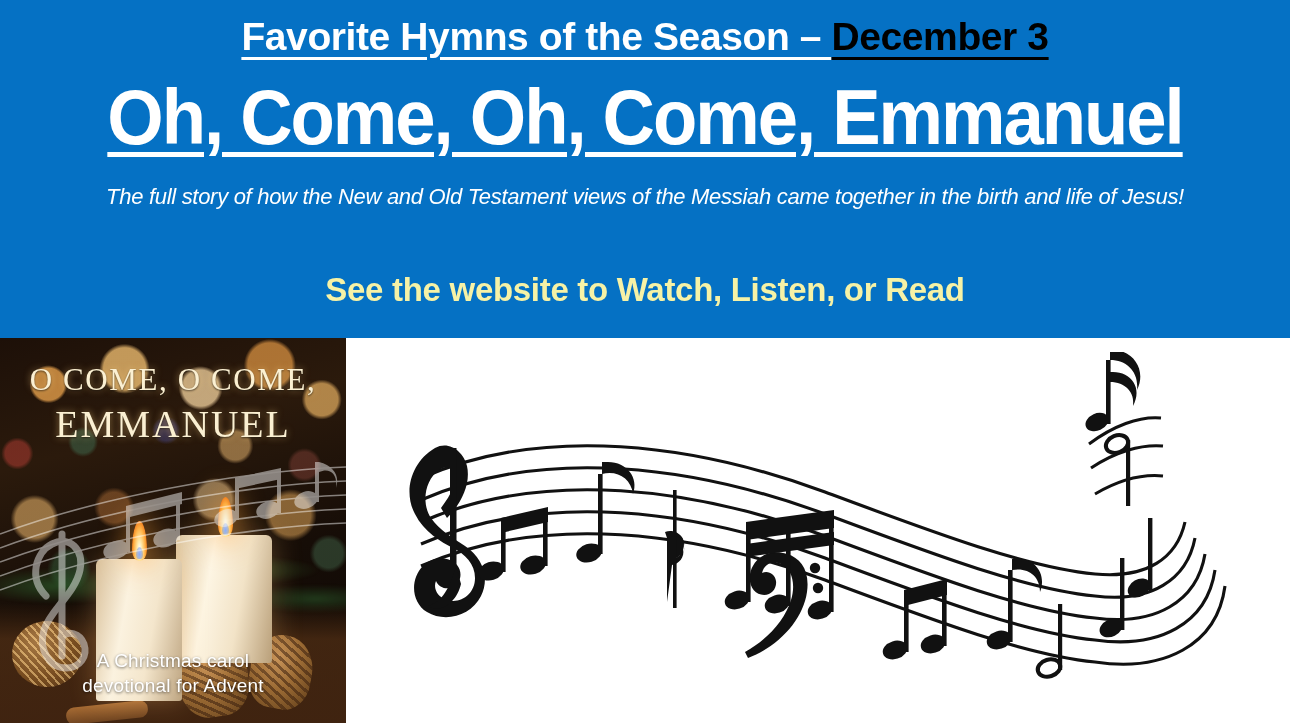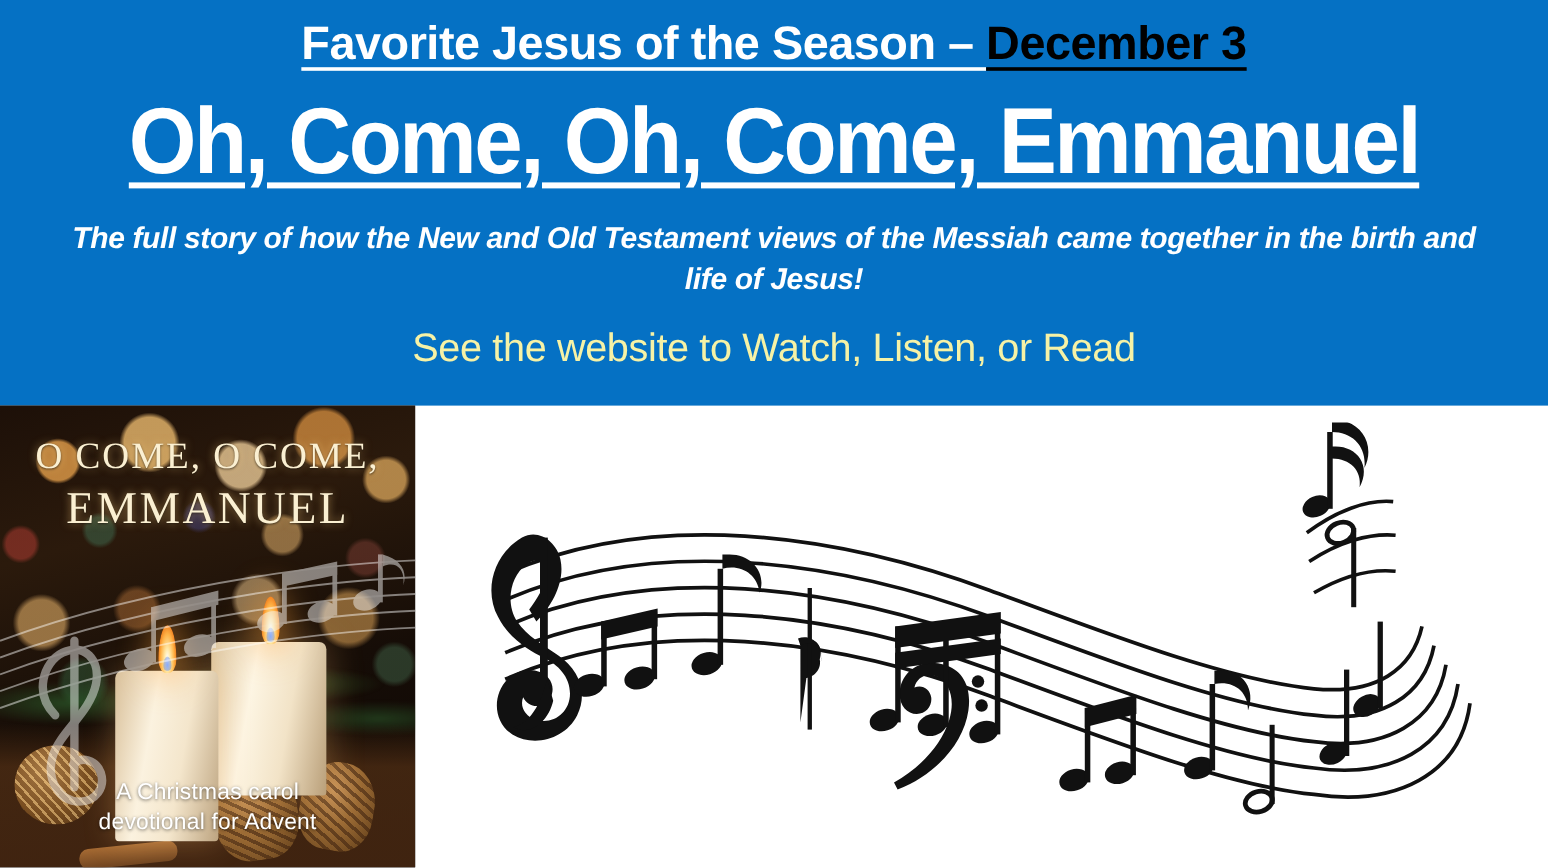--- a/index.html
+++ b/index.html
@@ -71,36 +71,36 @@
     text-decoration-thickness: 5px;
   }
 
   
   #tagline {
     position: absolute;
     left: 60px; top: 182px;
     width: 1170px;
     text-align: center;
     color: #ffffff;
-    font-size: 25px;
-    font-weight: bold;
+    font-size: 22px;
+    font-weight: normal;
     font-style: italic;
     line-height: 1.37;
     letter-spacing: -0.3px;
   }
 
   
   #cta {
     position: absolute;
     left: 0; top: 271px;
     width: 100%;
     text-align: center;
     color: #f6f2a6;
     font-size: 33px;
-    font-weight: normal;
+    font-weight: bold;
     letter-spacing: -0.3px;
     white-space: nowrap;
   }
 
   
   #album-art {
     position: absolute;
     left: 0; top: 338px;
     width: 346px;
     height: 385px;
@@ -263,21 +263,21 @@
     height: 330px;
   }
 </style>
 </head>
 <body>
 
 <div id="slide">
 
   <div id="header-band">
 
-    <div id="kicker" class="hdr-line"><span class="seg">Favorite Jesus of the Season – </span><span class="seg date">December 3</span></div>
+    <div id="kicker" class="hdr-line"><span class="seg">Favorite Hymns of the Season – </span><span class="seg date">December 3</span></div>
 
     <div id="song-title" class="hdr-line">Oh, Come, Oh, Come, Emmanuel</div>
 
     <div id="tagline">The full story of how the New and Old Testament views of the Messiah came together in the birth and life of Jesus!</div>
 
     <div id="cta">See the website to Watch, Listen, or Read</div>
   </div>
 
   <div id="album-art">
     <div id="bokeh"></div>

